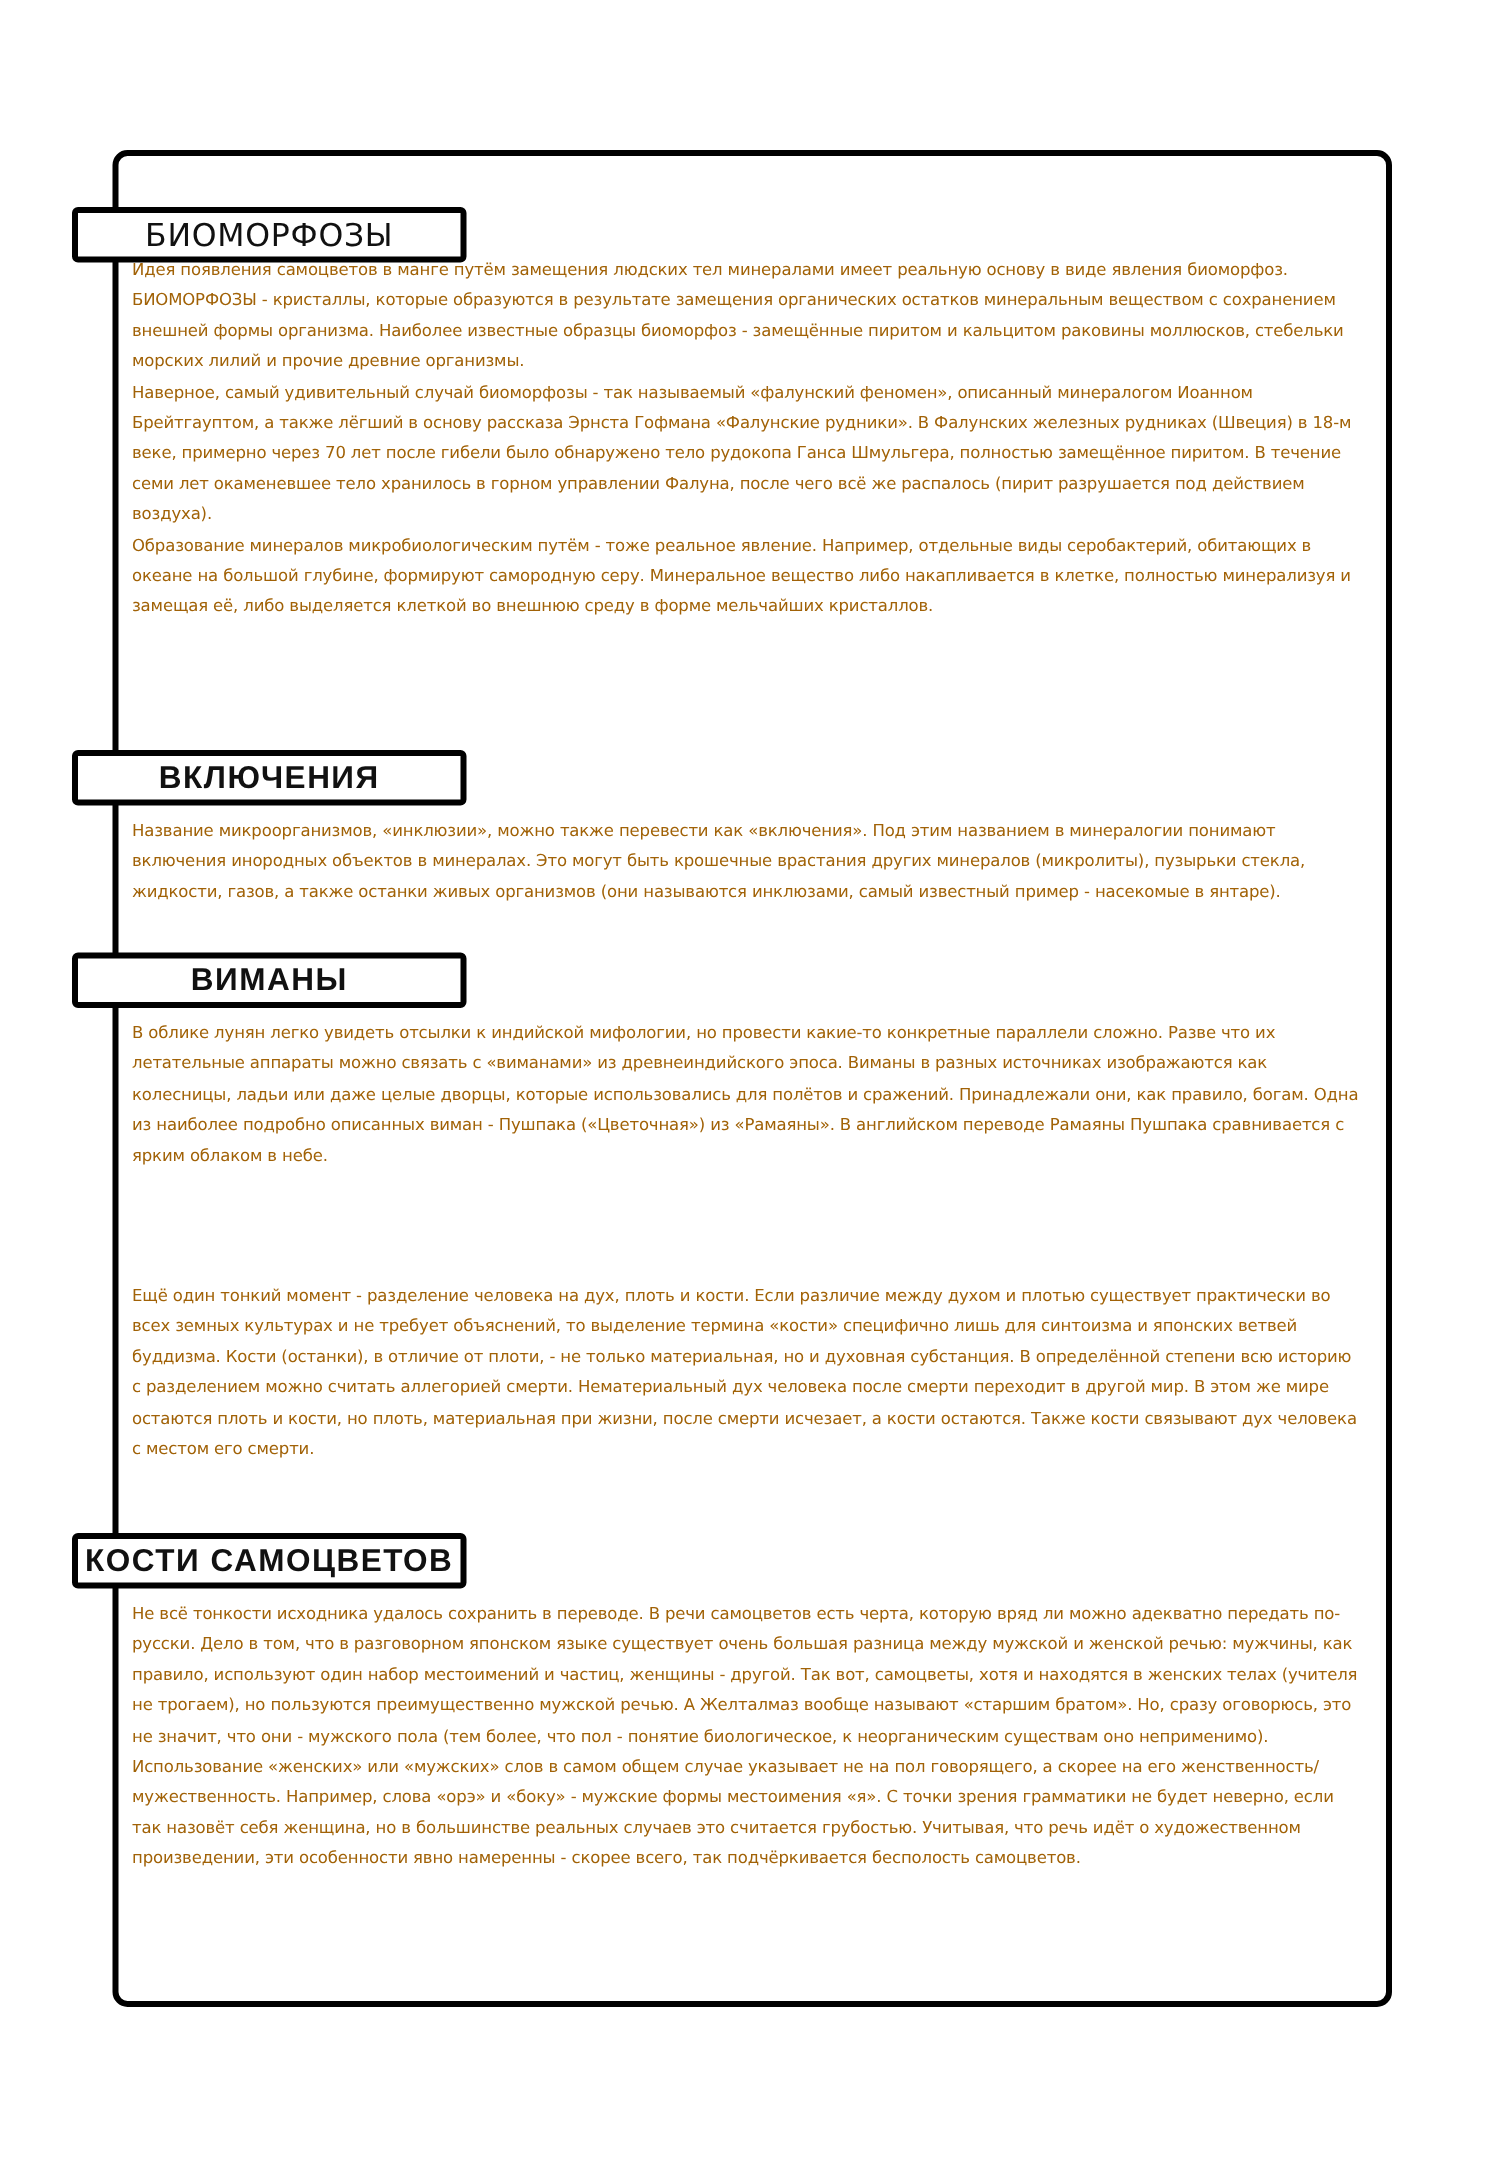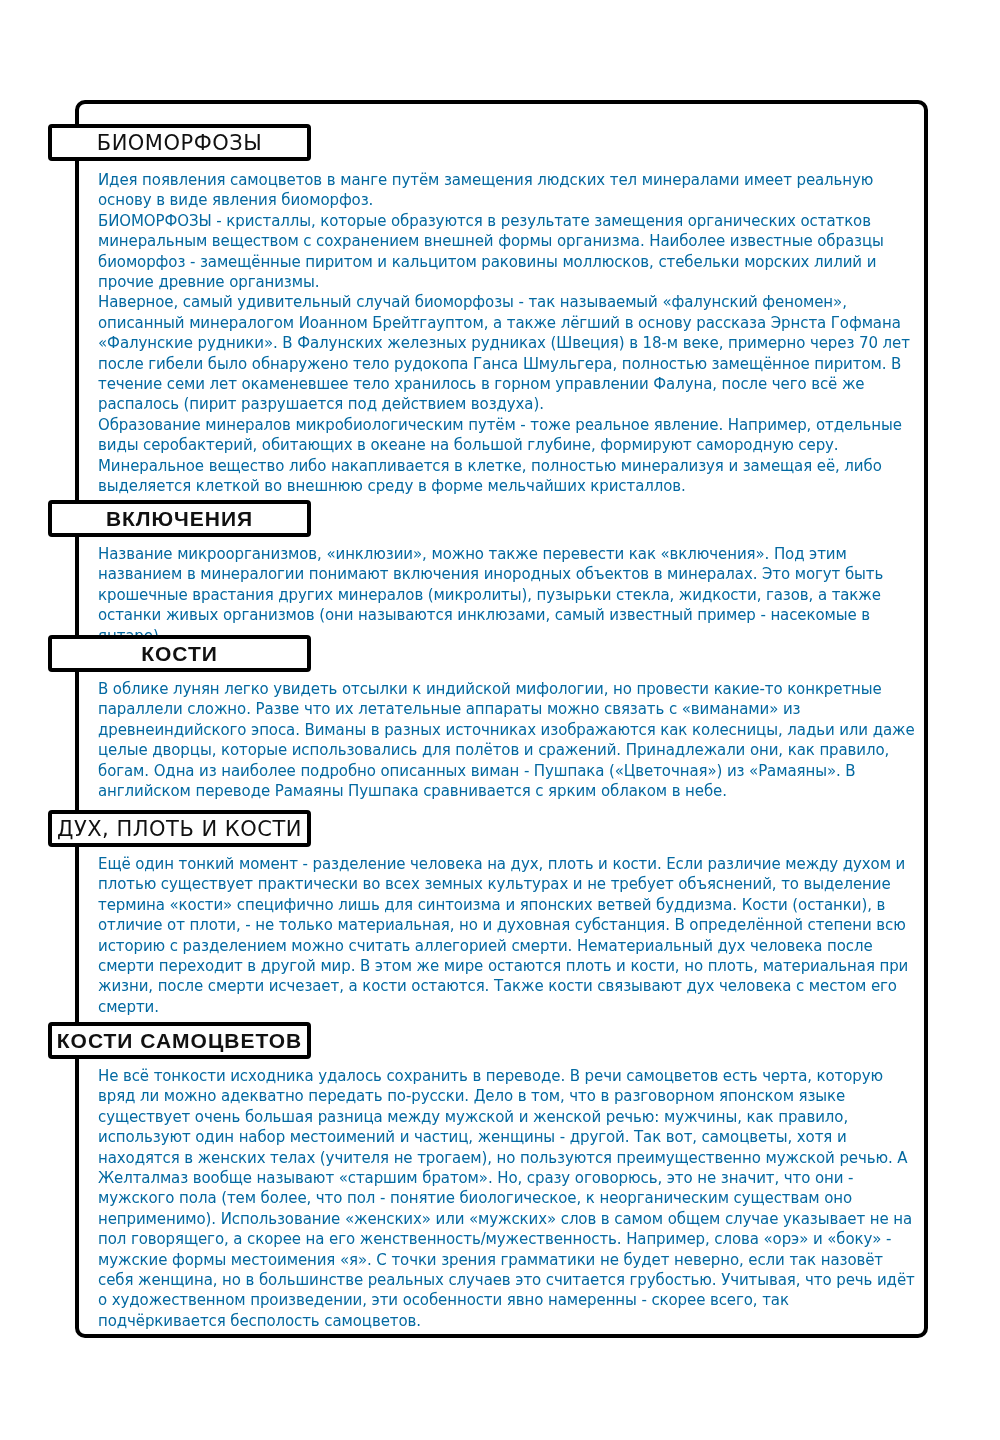--- a/index.html
+++ b/index.html
@@ -49,59 +49,56 @@
     color: #111111;
     white-space: nowrap;
   }
   .hbox.sans .title {
     font-family: "DejaVu Sans", "Liberation Sans", sans-serif;
     font-weight: 500;
     letter-spacing: 0.5px;
   }
   .body-text {
     position: absolute;
-    left: 98px;
+    left: 88px;
     width: 818px;
     z-index: 2;
-    font-size: 15px;
+    font-size: 11px;
     line-height: 20.4px;
     letter-spacing: -0.1px;
-    color: #0369a1;
+    color: #a16207;
     white-space: pre-line;
     text-align: left;
   }
 </style>
 </head>
 <body>
 
 <div class="page">
 
   <div class="frame"></div>
 
-  <div class="hbox sans" style="top:124px">
+  <div class="hbox sans" style="top:138px">
     <span class="title">БИОМОРФОЗЫ</span>
   </div>
   <div class="body-text" style="top:170px">Идея появления самоцветов в манге путём замещения людских тел минералами имеет реальную основу в виде явления биоморфоз.
 БИОМОРФОЗЫ - кристаллы, которые образуются в результате замещения органических остатков минеральным веществом с сохранением внешней формы организма. Наиболее известные образцы биоморфоз - замещённые пиритом и кальцитом раковины моллюсков, стебельки морских лилий и прочие древние организмы.
 Наверное, самый удивительный случай биоморфозы - так называемый «фалунский феномен», описанный минералогом Иоанном Брейтгауптом, а также лёгший в основу рассказа Эрнста Гофмана «Фалунские рудники». В Фалунских железных рудниках (Швеция) в 18-м веке, примерно через 70 лет после гибели было обнаружено тело рудокопа Ганса Шмульгера, полностью замещённое пиритом. В течение семи лет окаменевшее тело хранилось в горном управлении Фалуна, после чего всё же распалось (пирит разрушается под действием воздуха).
 Образование минералов микробиологическим путём - тоже реальное явление. Например, отдельные виды серобактерий, обитающих в океане на большой глубине, формируют самородную серу. Минеральное вещество либо накапливается в клетке, полностью минерализуя и замещая её, либо выделяется клеткой во внешнюю среду в форме мельчайших кристаллов.</div>
 
   <div class="hbox" style="top:500px">
     <span class="title">ВКЛЮЧЕНИЯ</span>
   </div>
   <div class="body-text" style="top:544px">Название микроорганизмов, «инклюзии», можно также перевести как «включения». Под этим названием в минералогии понимают включения инородных объектов в минералах. Это могут быть крошечные врастания других минералов (микролиты), пузырьки стекла, жидкости, газов, а также останки живых организмов (они называются инклюзами, самый известный пример - насекомые в янтаре).</div>
 
   <div class="hbox" style="top:635px">
-    <span class="title">КОСТИ</span>
+    <span class="title">ВИМАНЫ</span>
   </div>
   <div class="body-text" style="top:679px">В облике лунян легко увидеть отсылки к индийской мифологии, но провести какие-то конкретные параллели сложно. Разве что их летательные аппараты можно связать с «виманами» из древнеиндийского эпоса. Виманы в разных источниках изображаются как колесницы, ладьи или даже целые дворцы, которые использовались для полётов и сражений. Принадлежали они, как правило, богам. Одна из наиболее подробно описанных виман - Пушпака («Цветочная») из «Рамаяны». В английском переводе Рамаяны Пушпака сравнивается с ярким облаком в небе.</div>
 
-  <div class="hbox sans" style="top:810px">
-    <span class="title">ДУХ, ПЛОТЬ И КОСТИ</span>
-  </div>
   <div class="body-text" style="top:854px">Ещё один тонкий момент - разделение человека на дух, плоть и кости. Если различие между духом и плотью существует практически во всех земных культурах и не требует объяснений, то выделение термина «кости» специфично лишь для синтоизма и японских ветвей буддизма. Кости (останки), в отличие от плоти, - не только материальная, но и духовная субстанция. В определённой степени всю историю с разделением можно считать аллегорией смерти. Нематериальный дух человека после смерти переходит в другой мир. В этом же мире остаются плоть и кости, но плоть, материальная при жизни, после смерти исчезает, а кости остаются. Также кости связывают дух человека с местом его смерти.</div>
 
   <div class="hbox" style="top:1022px">
     <span class="title">КОСТИ САМОЦВЕТОВ</span>
   </div>
   <div class="body-text" style="top:1066px">Не всё тонкости исходника удалось сохранить в переводе. В речи самоцветов есть черта, которую вряд ли можно адекватно передать по-русски. Дело в том, что в разговорном японском языке существует очень большая разница между мужской и женской речью: мужчины, как правило, используют один набор местоимений и частиц, женщины - другой. Так вот, самоцветы, хотя и находятся в женских телах (учителя не трогаем), но пользуются преимущественно мужской речью. А Желталмаз вообще называют «старшим братом». Но, сразу оговорюсь, это не значит, что они - мужского пола (тем более, что пол - понятие биологическое, к неорганическим существам оно неприменимо). Использование «женских» или «мужских» слов в самом общем случае указывает не на пол говорящего, а скорее на его женственность/мужественность. Например, слова «орэ» и «боку» - мужские формы местоимения «я». С точки зрения грамматики не будет неверно, если так назовёт себя женщина, но в большинстве реальных случаев это считается грубостью. Учитывая, что речь идёт о художественном произведении, эти особенности явно намеренны - скорее всего, так подчёркивается бесполость самоцветов.</div>
 
 </div>
 
 </body></html>

